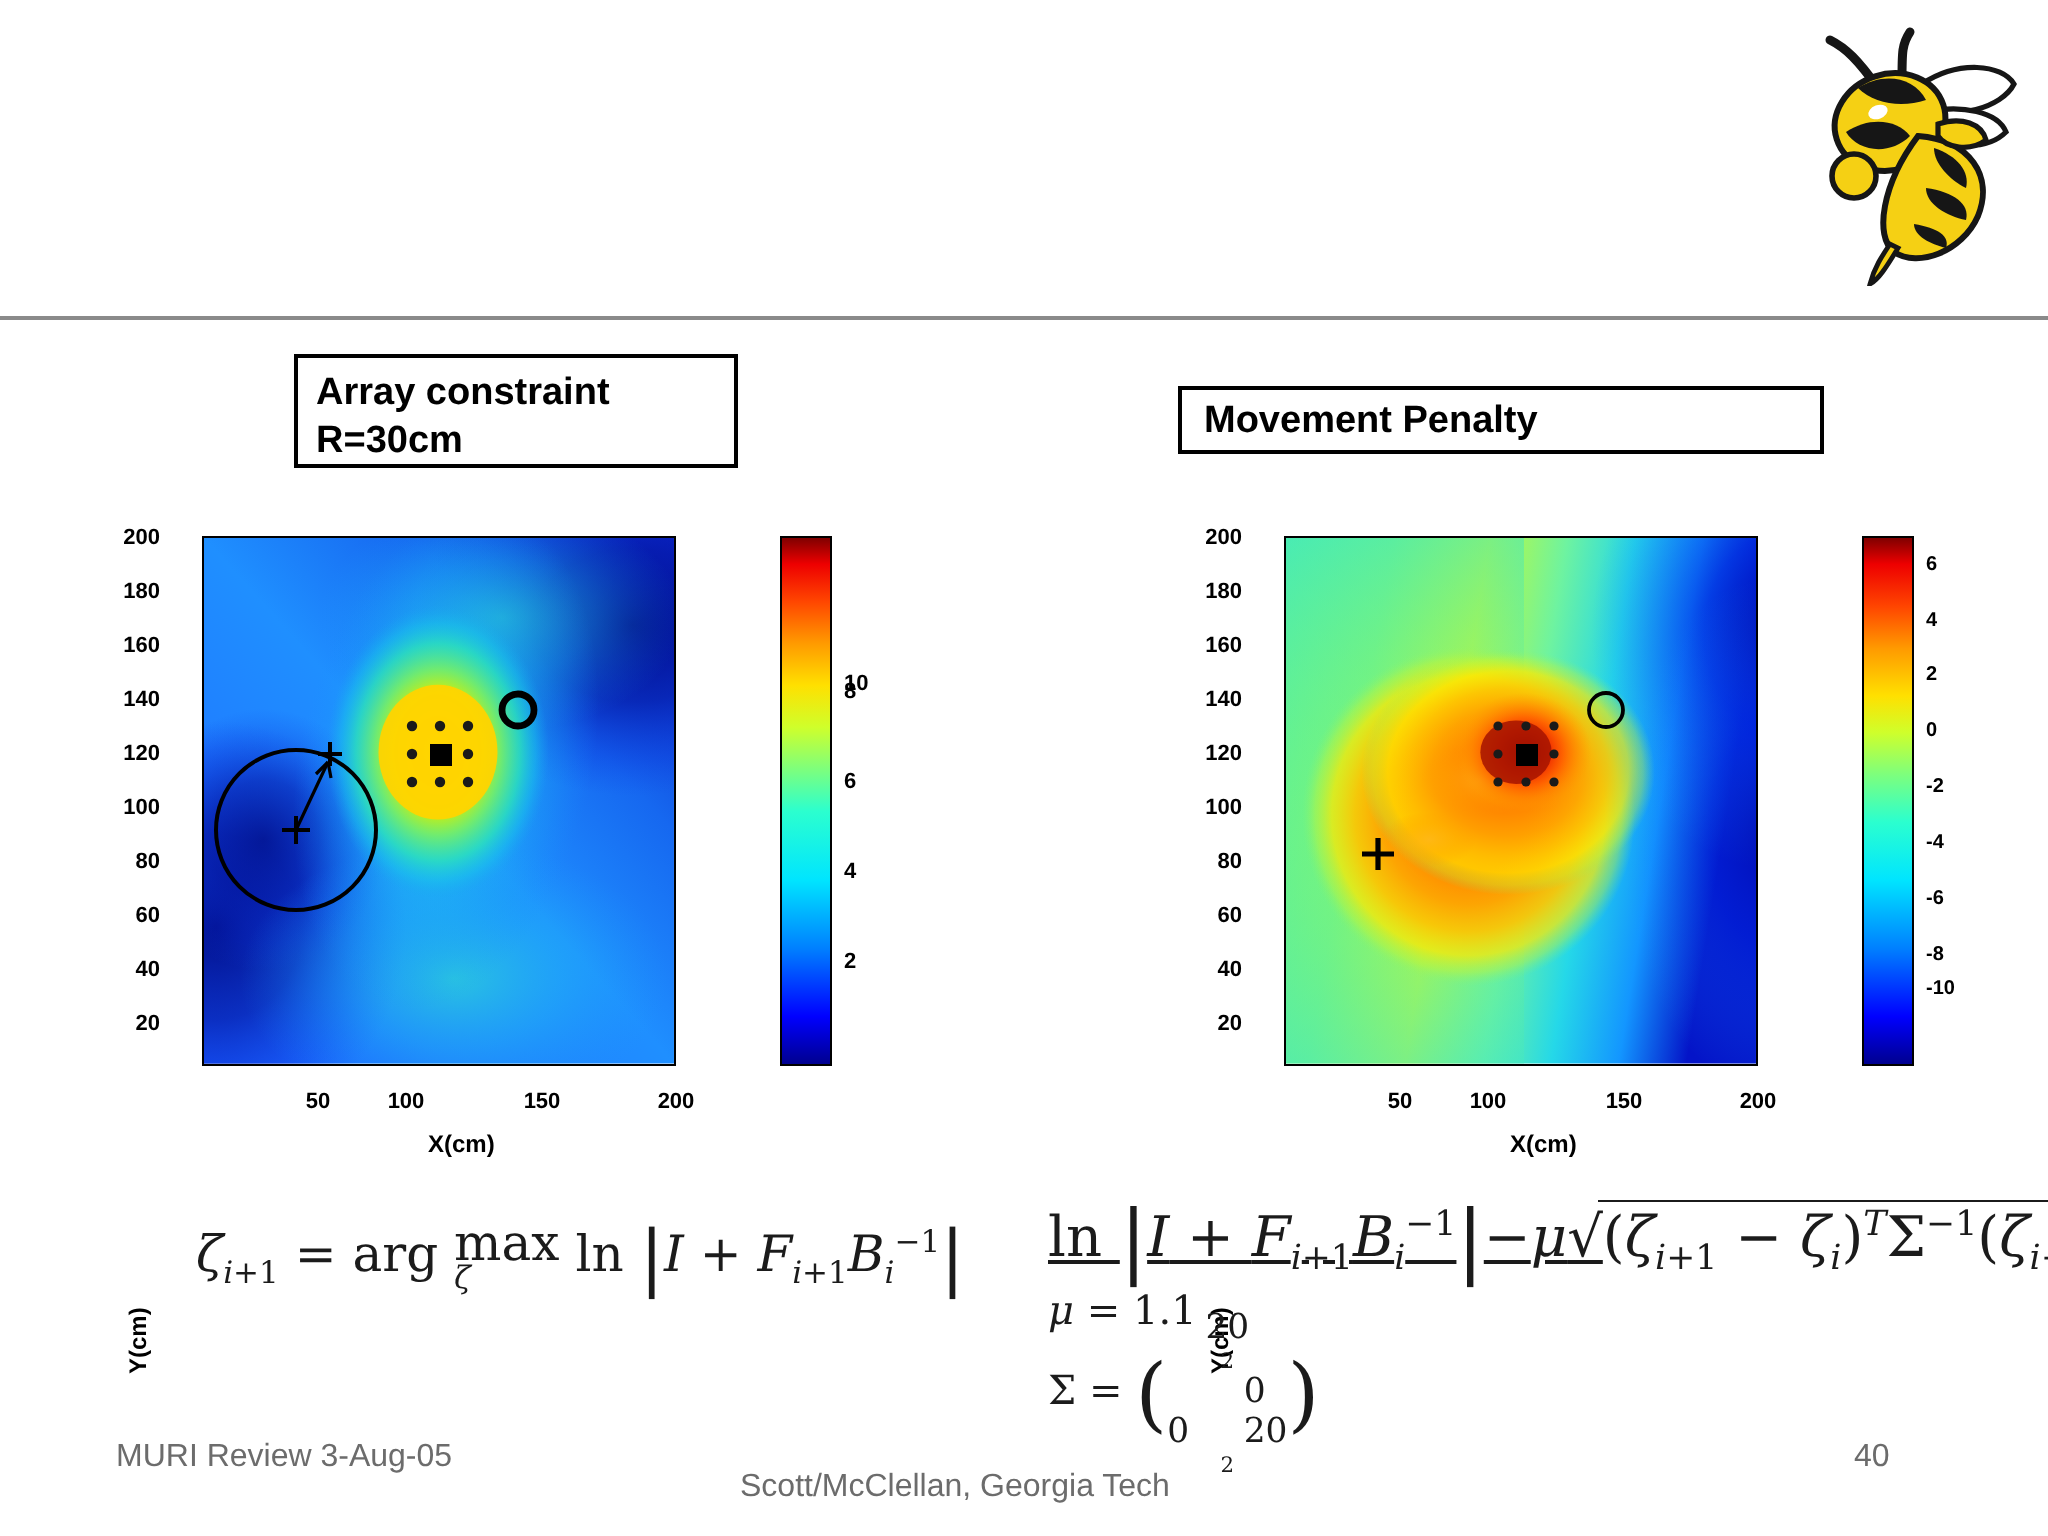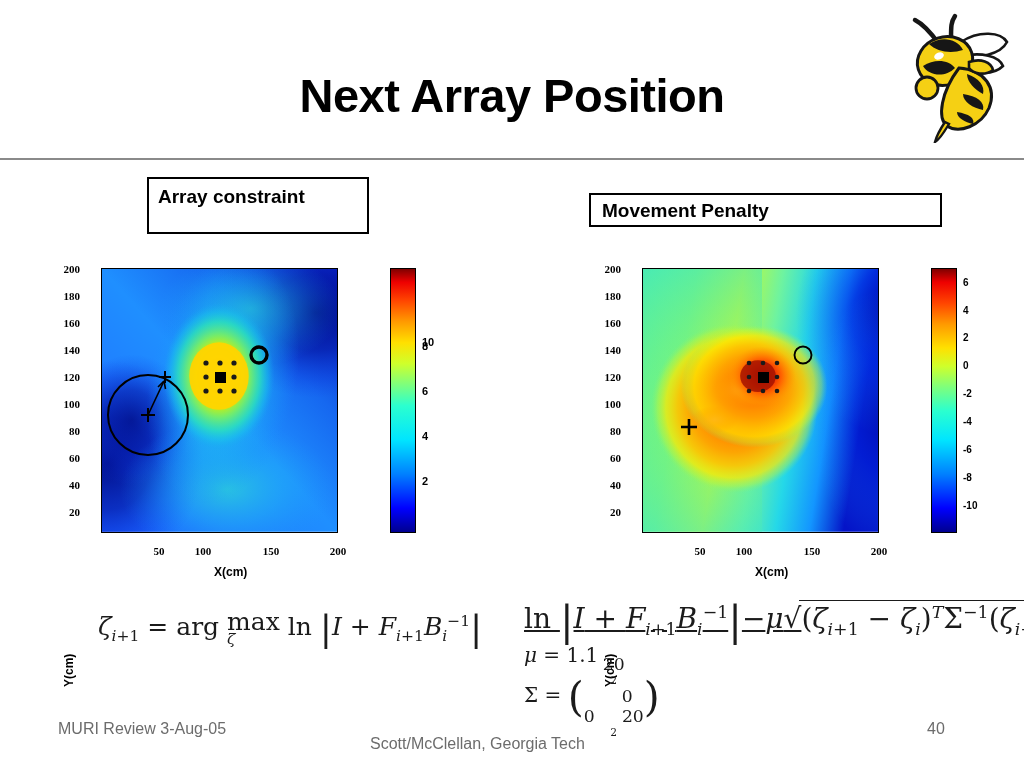--- a/index.html
+++ b/index.html
@@ -28,36 +28,36 @@
   
   .caption-box{
     position:absolute;border:2px solid #000;background:#fff;
     font-weight:bold;color:#000;box-sizing:border-box;
   }
   #caption-left{
     left:147px;top:177px;width:222px;height:57px;
     font-size:19px;padding:6px 0 0 9px;line-height:1.28;
   }
   #caption-right{
-    left:589px;top:193px;width:353px;height:34px;
+    left:589px;top:193px;width:323px;height:34px;
     font-size:19px;padding:5px 0 16px 11px;line-height:1.2;
   }
 
   
   .figure{position:absolute;}
   .plot-frame{
     position:absolute;border:1px solid #000;box-sizing:border-box;
     overflow:hidden;
   }
   .heat{position:absolute;inset:0;}
 
   
   .tick{
     position:absolute;font-size:11px;font-weight:bold;color:#000;
-    font-family:Liberation Serif, serif;white-space:nowrap;
+    font-family:Liberation Sans, sans-serif;white-space:nowrap;
   }
   .ytick{text-align:right;}
   .xtick{text-align:center;}
   .axis-title{
     position:absolute;font-size:12px;font-weight:bold;color:#000;
     white-space:nowrap;
   }
   .axis-title.y{transform:rotate(-90deg);transform-origin:left top;}
 
   
@@ -127,25 +127,25 @@
 
       <path d="M56 116 C50 126 46 132 42 134 C44 126 48 120 52 114 Z" fill="#f5d014" stroke="#161616" stroke-width="2.4"></path>
 
       <path d="M76 54 C88 50 98 54 100 62 C92 68 80 66 76 60 Z" fill="#f5d014" stroke="#161616" stroke-width="2.6"></path>
       <circle cx="34" cy="80" r="11" fill="#f5d014" stroke="#161616" stroke-width="2.8"></circle>
 
       <ellipse cx="46" cy="48" rx="5" ry="3.4" transform="rotate(-20 46 48)" fill="#ffffff"></ellipse>
     </svg>
   </div>
 
-  <div id="slide-title">Next Array Position</div>
   <div id="title-rule"></div>
 
   <div class="caption-box" id="caption-left">
     <div>Array constraint</div>
+    <div>R=30cm</div>
   </div>
 
   <div class="caption-box" id="caption-right">Movement Penalty</div>
 
   <div class="figure" id="figure-left" style="left:0px;top:255px;width:470px;height:330px;">
 
     <div class="axis-title y" style="left:62px;top:432px;">Y(cm)</div>
 
     <div class="tick ytick" style="left:48px;top:8px;width:32px;">200</div>
     <div class="tick ytick" style="left:48px;top:35px;width:32px;">180</div>
@@ -409,21 +409,21 @@
       </svg>
     </div>
     <div class="cbtick small" style="left:418px;top:22px;">6</div>
     <div class="cbtick small" style="left:418px;top:50px;">4</div>
     <div class="cbtick small" style="left:418px;top:77px;">2</div>
     <div class="cbtick small" style="left:418px;top:105px;">0</div>
     <div class="cbtick small" style="left:418px;top:133px;">-2</div>
     <div class="cbtick small" style="left:418px;top:161px;">-4</div>
     <div class="cbtick small" style="left:418px;top:189px;">-6</div>
     <div class="cbtick small" style="left:418px;top:217px;">-8</div>
-    <div class="cbtick small" style="left:418px;top:245px;">-10</div>
+    <div class="cbtick small" style="left:418px;top:234px;">-10</div>
   </div>
 
   <div class="eq" id="eq-left">
     <span class="mi">ζ</span><span class="sub"><span class="mi">i</span>+1</span>
     <span> = arg </span><span class="argmax"><span class="top">max</span><span class="bot mi">ζ</span></span>
     <span> ln </span><span class="vbar">|</span><span class="mi">I</span> + <span class="mi">F</span><span class="sub"><span class="mi">i</span>+1</span><span class="mi">B</span><span class="sub mi">i</span><span class="sup">−1</span><span class="vbar">|</span>
   </div>
 
   <div class="eq" id="eq-right-1">
     <span>ln </span><span class="vbar">|</span><span class="mi">I</span> + <span class="mi">F</span><span class="sub"><span class="mi">i</span>+1</span><span class="mi">B</span><span class="sub mi">i</span><span class="sup">−1</span><span class="vbar">|</span><span>−</span><span class="mi">μ</span><span>√</span><span class="radic">(<span class="mi">ζ</span><span class="sub"><span class="mi">i</span>+1</span> − <span class="mi">ζ</span><span class="sub mi">i</span>)<span class="sup mi">T</span><span>Σ</span><span class="sup">−1</span>(<span class="mi">ζ</span><span class="sub"><span class="mi">i</span>+1</span> − <span class="mi">ζ</span><span class="sub mi">i</span>)</span>

